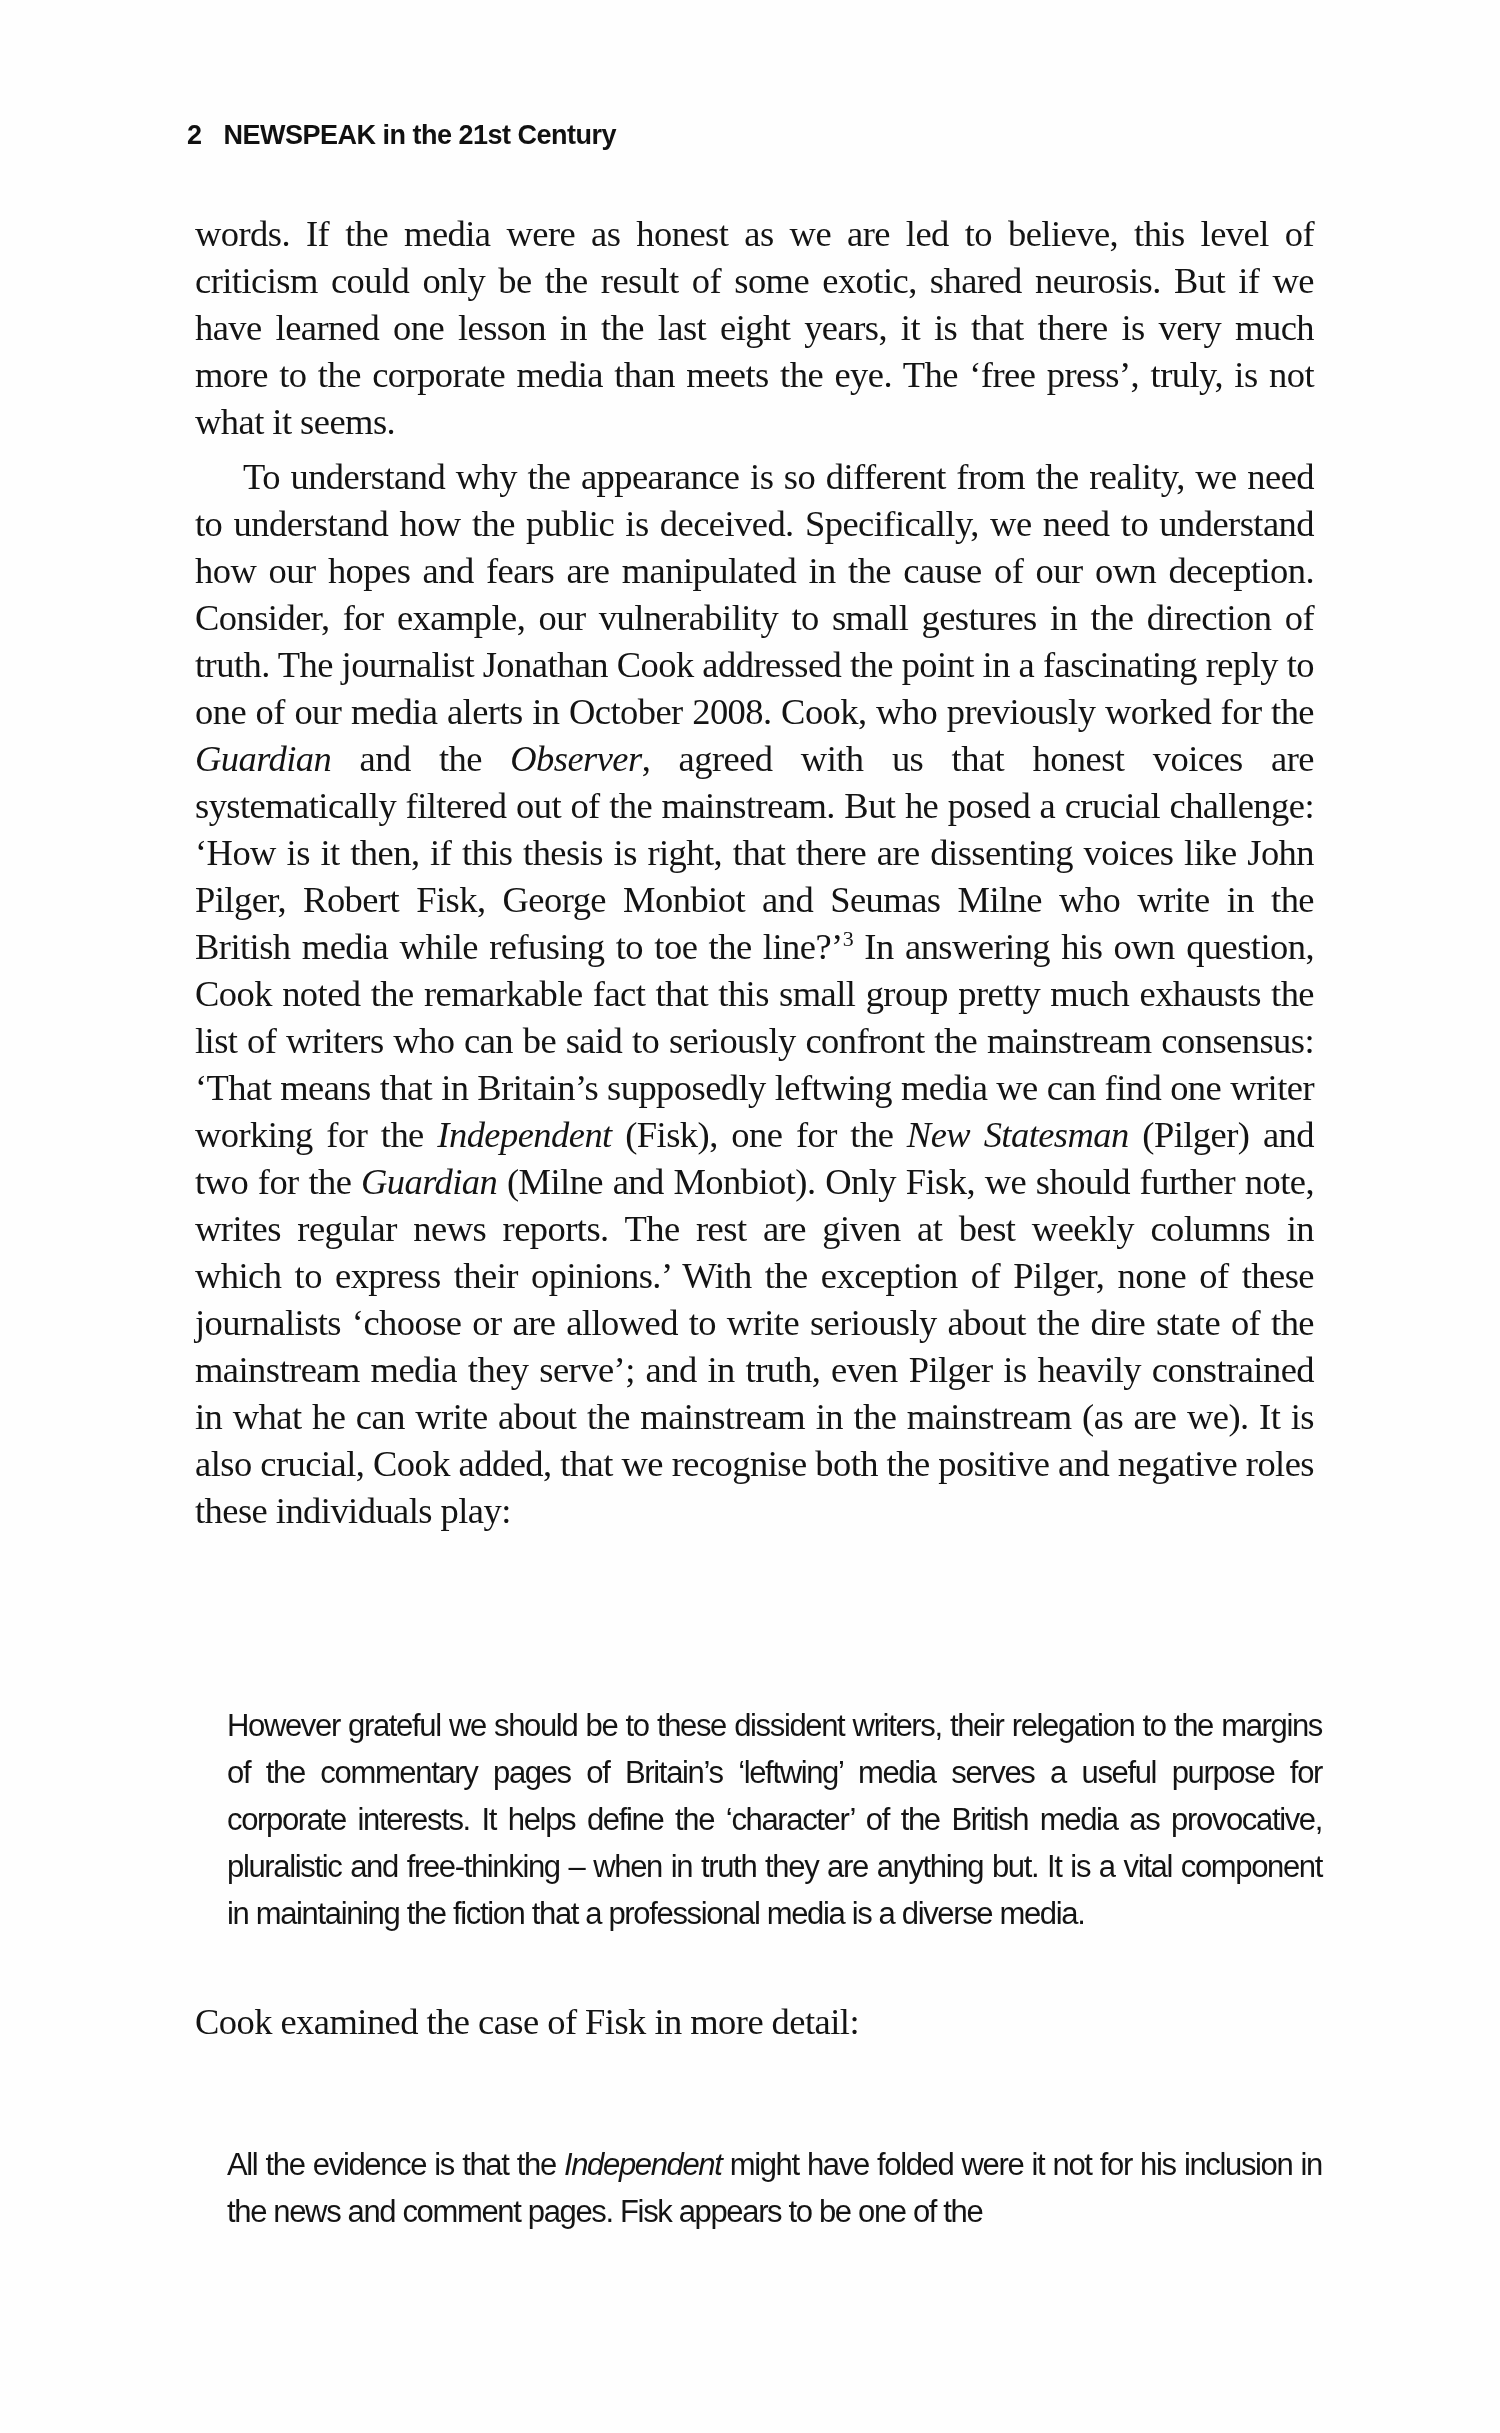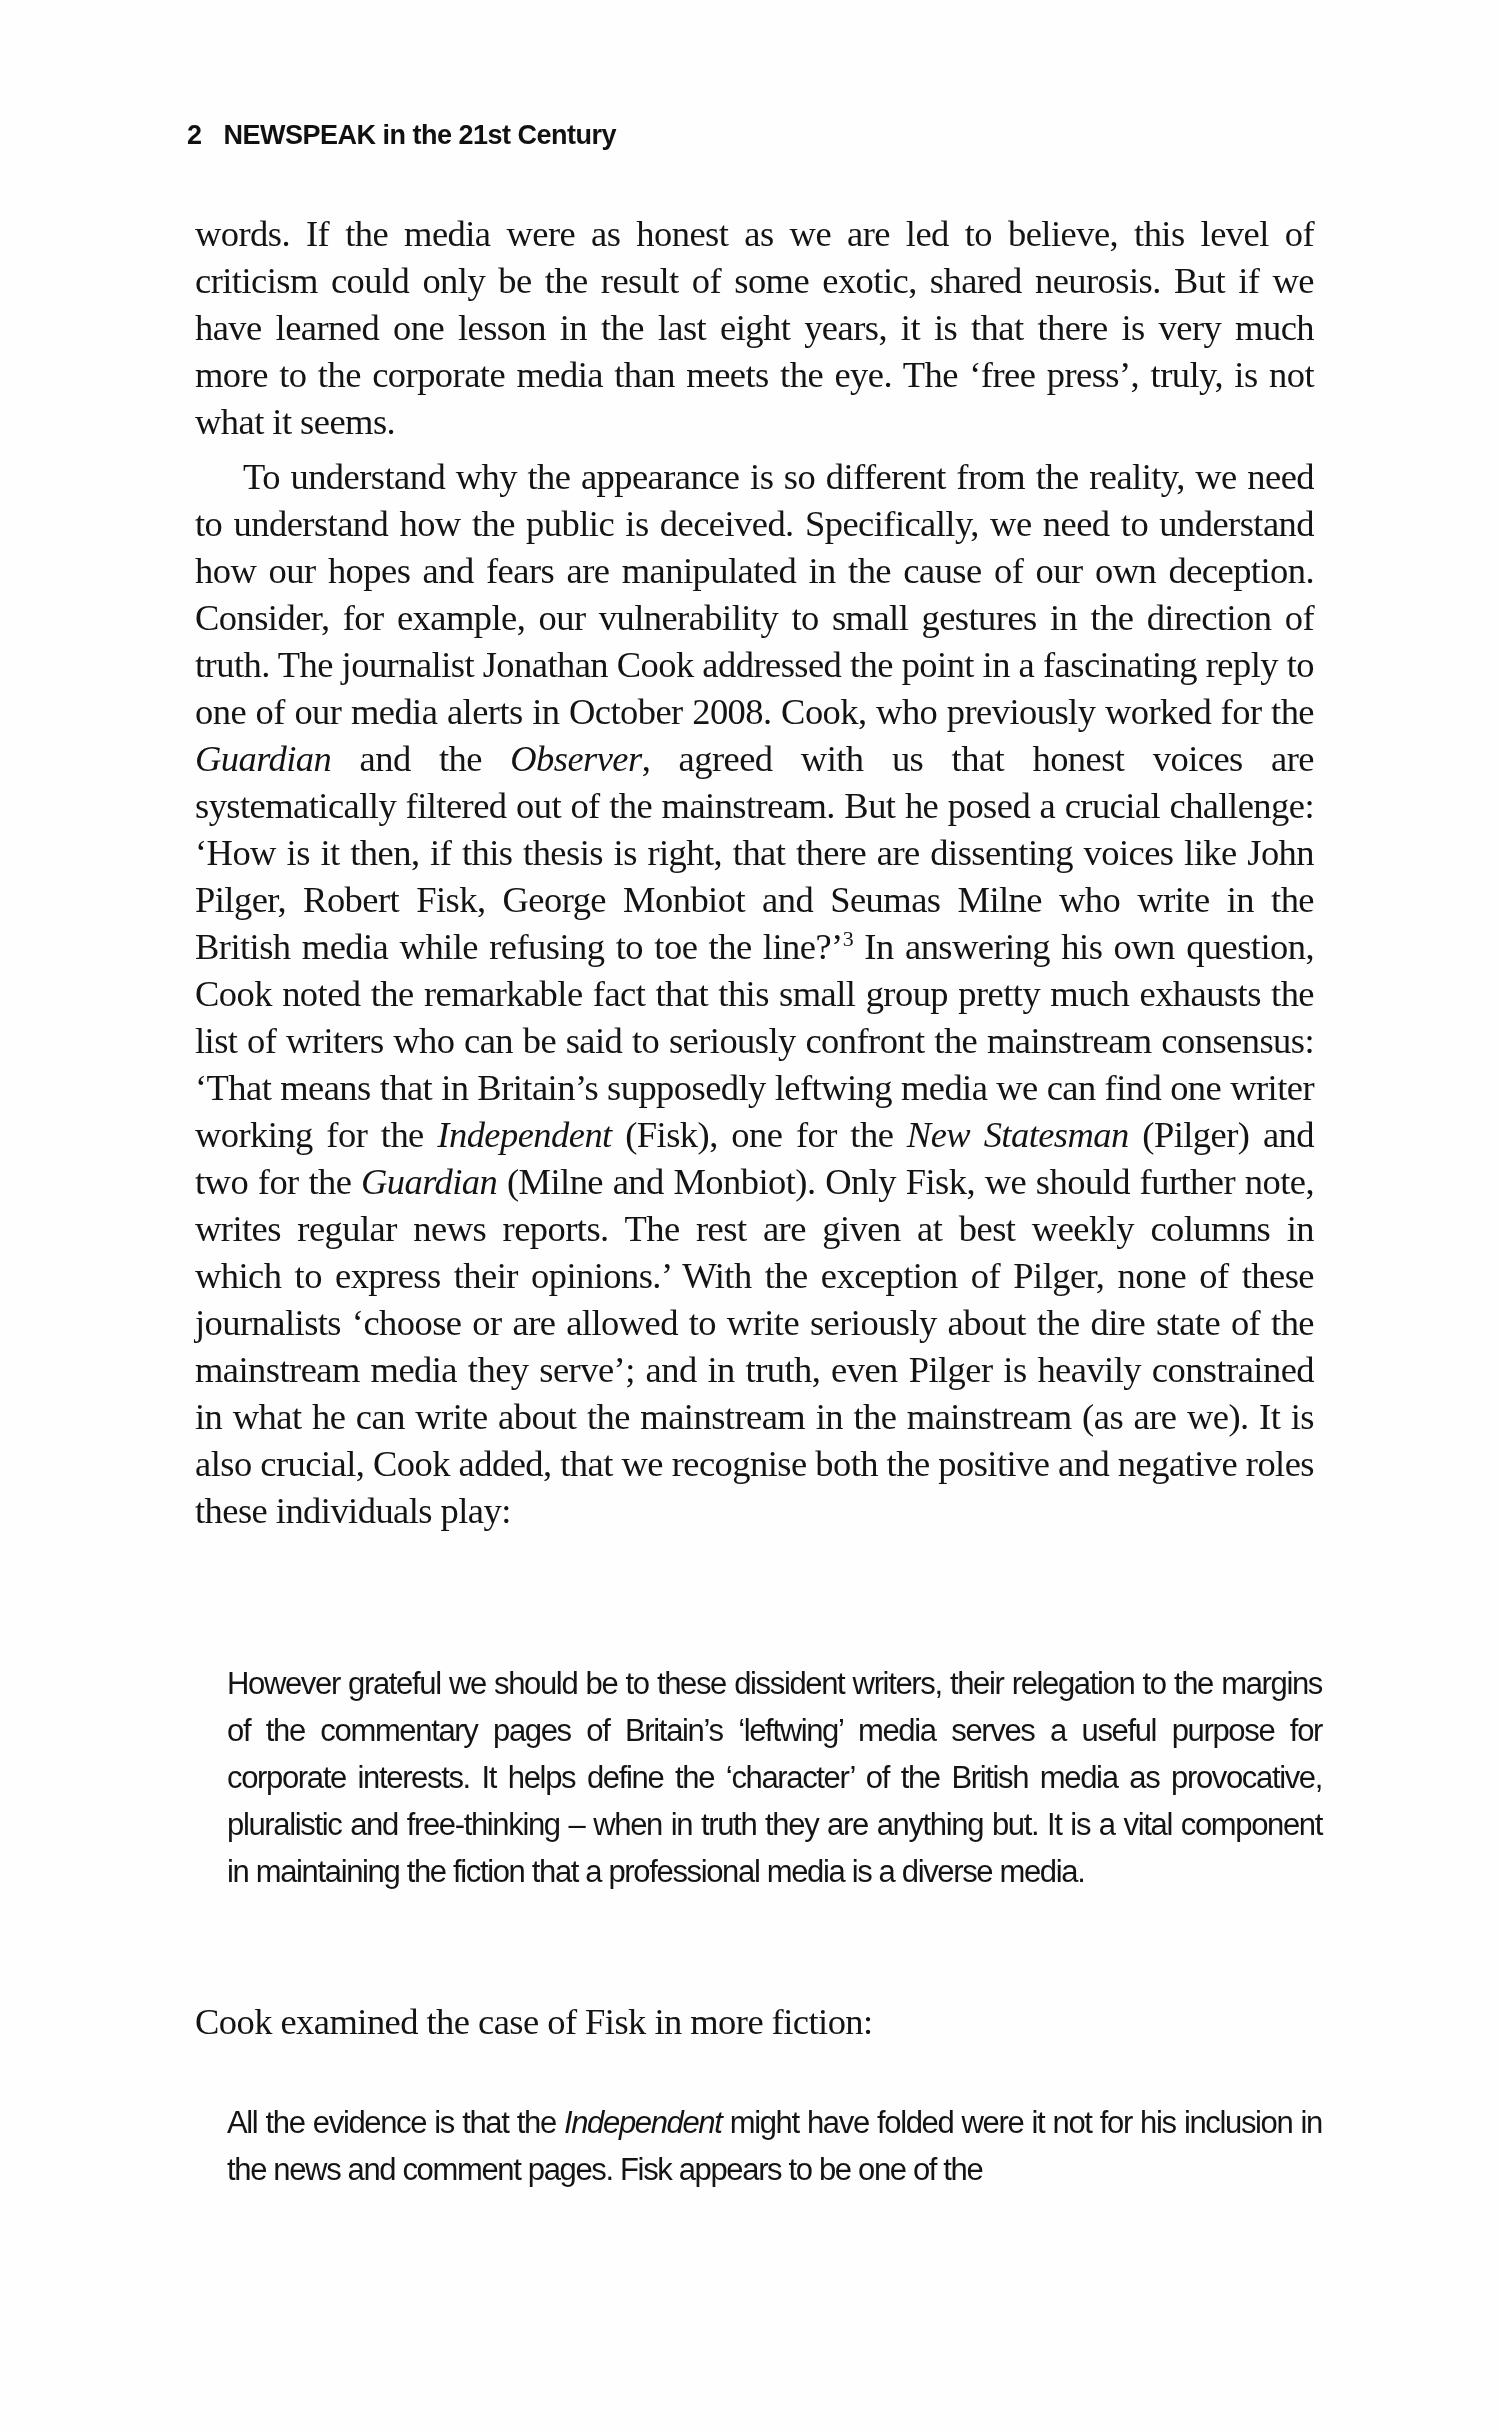--- a/index.html
+++ b/index.html
@@ -16,21 +16,21 @@
     font-family: "Liberation Serif", "DejaVu Serif", serif;
     font-size: 36.5px; line-height: 47px; text-align: justify;
     color: #141414; letter-spacing: -0.55px;
   }
   .body-text p { margin: 8px; }
   .indent { text-indent: 48px; }
   .quote {
     position: absolute; left: 227px; width: 1095px;
     font-family: "Liberation Sans", "DejaVu Sans", sans-serif;
     font-size: 31px; line-height: 47px; text-align: justify;
-    color: #141414; letter-spacing: -1.35px; word-spacing: 0px;
+    color: #141414; letter-spacing: -1.35px; word-spacing: 0px; margin-top: 42px;
   }
   .quote p { margin: 0; }
   sup { font-size: 60%; line-height: 0; vertical-align: super; }
   i { font-style: italic; }
 </style>
 </head>
 <body>
 
 <div class="page">
 
@@ -41,20 +41,20 @@
   <div class="body-text" style="top:202px;">
     <p><span>words. If the media were as honest as we are led to believe, this level of criticism could only be the result of some exotic, shared neurosis. But if we have learned one lesson in the last eight years, it is that there is very much more to the corporate media than meets the eye. The ‘free press’, truly, is not what it seems.</span></p>
     <p class="indent"><span>To understand why the appearance is so different from the reality, we need to understand how the public is deceived. Specifically, we need to understand how our hopes and fears are manipulated in the cause of our own deception. Consider, for example, our vulnerability to small gestures in the direction of truth. The journalist Jonathan Cook addressed the point in a fascinating reply to one of our media alerts in October 2008. Cook, who previously worked for the </span><i>Guardian</i><span> and the </span><i>Observer</i><span>, agreed with us that honest voices are systematically filtered out of the mainstream. But he posed a crucial challenge: ‘How is it then, if this thesis is right, that there are dissenting voices like John Pilger, Robert Fisk, George Monbiot and Seumas Milne who write in the British media while refusing to toe the line?’</span><sup>3</sup><span> In answering his own question, Cook noted the remarkable fact that this small group pretty much exhausts the list of writers who can be said to seriously confront the mainstream consensus: ‘That means that in Britain’s supposedly leftwing media we can find one writer working for the </span><i>Independent</i><span> (Fisk), one for the </span><i>New Statesman</i><span> (Pilger) and two for the </span><i>Guardian</i><span> (Milne and Monbiot). Only Fisk, we should further note, writes regular news reports. The rest are given at best weekly columns in which to express their opinions.’ With the exception of Pilger, none of these journalists ‘choose or are allowed to write seriously about the dire state of the mainstream media they serve’; and in truth, even Pilger is heavily constrained in what he can write about the mainstream in the mainstream (as are we). It is also crucial, Cook added, that we recognise both the positive and negative roles these individuals play:</span></p>
   </div>
 
   <div class="quote" style="top:1660px;">
     <p>However grateful we should be to these dissident writers, their relegation to the margins of the commentary pages of Britain’s ‘leftwing’ media serves a useful purpose for corporate interests. It helps define the ‘character’ of the British media as provocative, pluralistic and free-thinking – when in truth they are anything but. It is a vital component in maintaining the fiction that a professional media is a diverse media.</p>
   </div>
 
   <div class="body-text" style="top:1990px;">
-    <p>Cook examined the case of Fisk in more fiction:</p>
+    <p>Cook examined the case of Fisk in more detail:</p>
   </div>
 
   <div class="quote" style="top:2099px;">
     <p><span>All the evidence is that the </span><i>Independent</i><span> might have folded were it not for his inclusion in the news and comment pages. Fisk appears to be one of the</span></p>
   </div>
 
 </div>
 
 </body></html>

